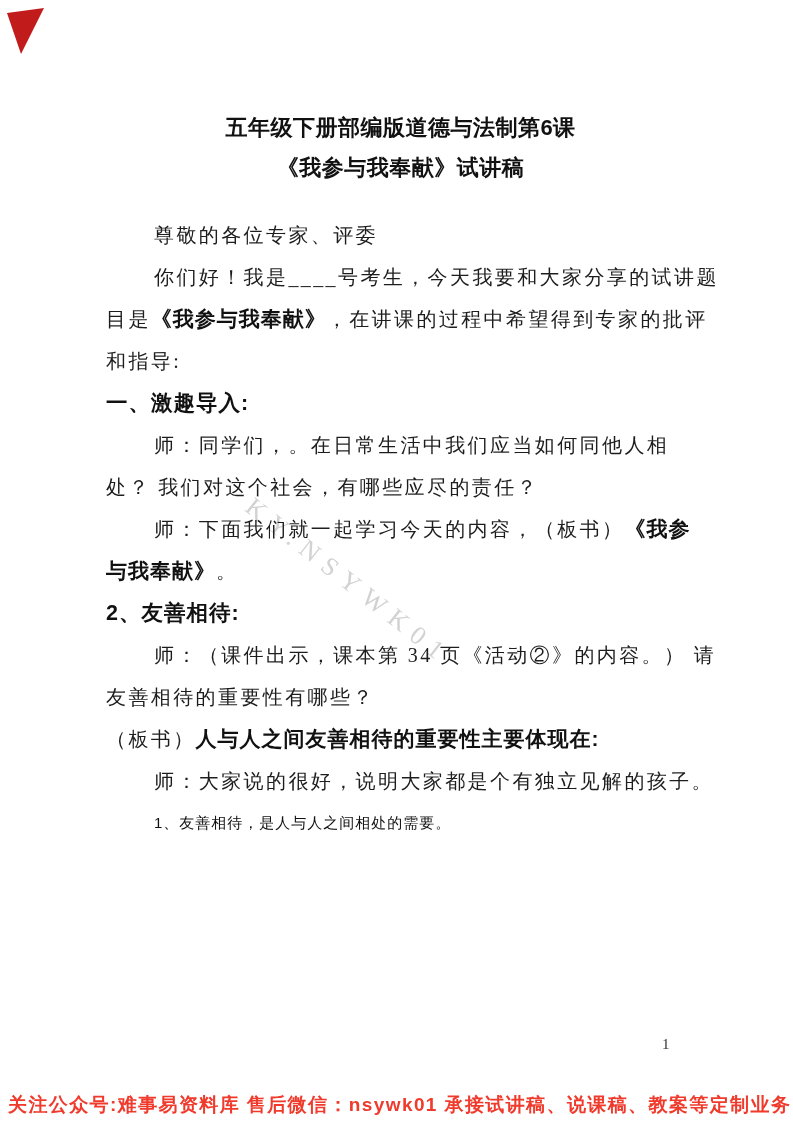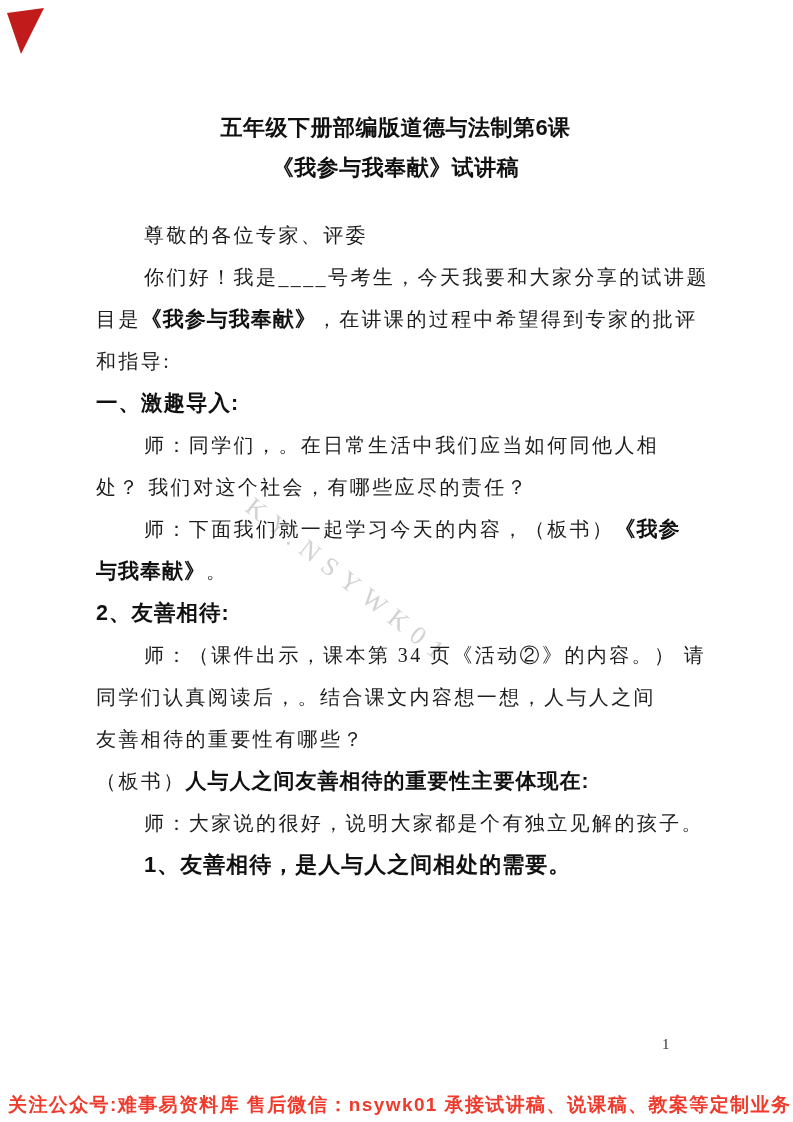--- a/index.html
+++ b/index.html
@@ -15,21 +15,21 @@
   .corner-mark {
     position: absolute;
     left: 6px;
     top: 8px;
     width: 44px;
     height: 52px;
     pointer-events: none;
   }
   .content {
     position: absolute;
-    left: 96px;
+    left: 106px;
     right: 98px;
     top: 108px;
   }
   .title-line {
     text-align: center;
     font-family: "Liberation Sans", sans-serif;
     font-weight: 700;
     font-size: 22px;
     line-height: 40px;
     letter-spacing: 0.5px;
@@ -47,22 +47,22 @@
     font-family: "Liberation Sans", sans-serif;
     font-weight: 700;
     font-size: 21.5px;
     line-height: 42px;
     letter-spacing: 1px;
     color: #111;
     white-space: nowrap;
   }
   .point {
     font-family: "Liberation Sans", sans-serif;
-    font-weight: 700;
-    font-size: 22px;
+    font-weight: 400;
+    font-size: 15px;
     line-height: 42px;
     letter-spacing: 1px;
     text-indent: 48px;
     color: #111;
     white-space: nowrap;
   }
   .bt {
     font-family: "Liberation Sans", sans-serif;
     font-weight: 700;
     font-size: 21px;
@@ -133,21 +133,20 @@
 
     <div class="line indent">师：同学们，。在日常生活中我们应当如何同他人相</div>
     <div class="line">处？ 我们对这个社会，有哪些应尽的责任？</div>
 
     <div class="line indent"><span>师：下面我们就一起学习今天的内容，（板书）</span><span class="bt">《我参</span></div>
     <div class="line"><span class="bt">与我奉献》</span><span>。</span></div>
 
     <div class="h">2、友善相待:</div>
 
     <div class="line indent">师：（课件出示，课本第 34 页《活动②》的内容。） 请</div>
-    <div class="line">同学们认真阅读后，。结合课文内容想一想，人与人之间</div>
     <div class="line">友善相待的重要性有哪些？</div>
 
     <div class="line"><span>（板书）</span><span class="bt">人与人之间友善相待的重要性主要体现在:</span></div>
     <div class="line indent">师：大家说的很好，说明大家都是个有独立见解的孩子。</div>
 
     <div class="point">1、友善相待，是人与人之间相处的需要。</div>
 
 
   </div>
 

